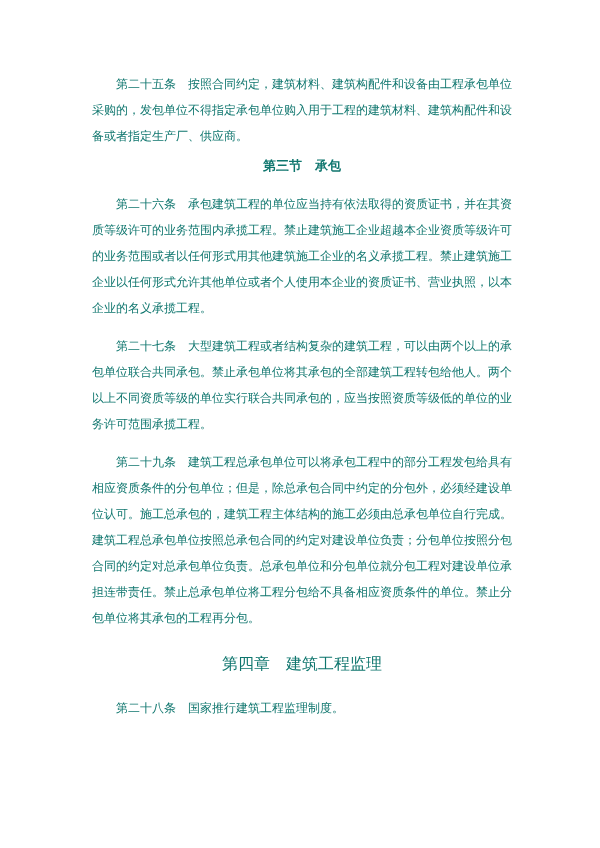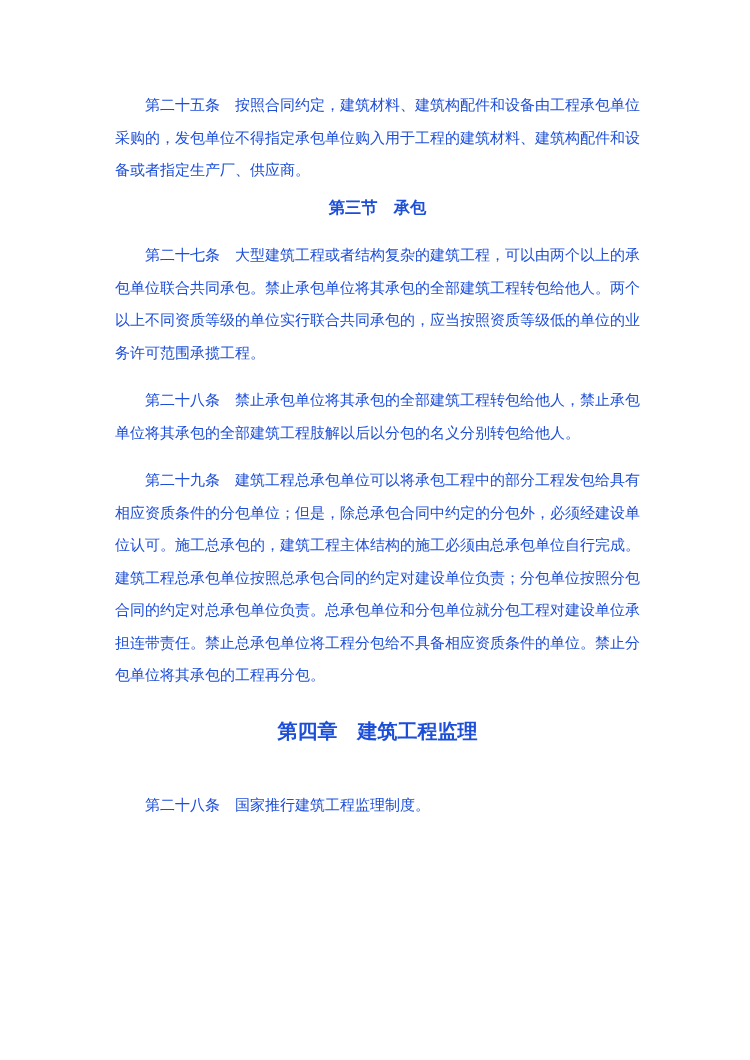--- a/index.html
+++ b/index.html
@@ -7,21 +7,21 @@
     padding: 0;
     background: #ffffff;
   }
   .page {
     position: relative;
     width: 600px;
     height: 848px;
     background: #ffffff;
     overflow: hidden;
     font-family: "Liberation Serif", "DejaVu Serif", serif;
-    color: #1d4ed8;
+    color: #0f766e;
   }
   .content {
     position: absolute;
     left: 92px;
     top: 71px;
     width: 420px;
   }
   .article {
     font-size: 12px;
     line-height: 26px;
@@ -36,42 +36,42 @@
   }
   .section-heading {
     font-size: 13px;
     font-weight: bold;
     line-height: 26px;
     text-align: center;
     margin: 0 0 12px 0;
   }
   .chapter-heading {
     font-size: 16px;
-    font-weight: bold;
+    font-weight: normal;
     line-height: 26px;
     text-align: center;
-    margin: 20px 0 32px 0;
+    margin: 20px 0 18px 0;
   }
   .article.last {
     margin-bottom: 0;
   }
 </style>
 </head>
 <body>
 
 <div class="page">
   <div class="content">
     <p class="article first">第二十五条　按照合同约定，建筑材料、建筑构配件和设备由工程承包单位采购的，发包单位不得指定承包单位购入用于工程的建筑材料、建筑构配件和设备或者指定生产厂、供应商。</p>
 
     <h3 class="section-heading">第三节　承包</h3>
 
+    <p class="article">第二十六条　承包建筑工程的单位应当持有依法取得的资质证书，并在其资质等级许可的业务范围内承揽工程。禁止建筑施工企业超越本企业资质等级许可的业务范围或者以任何形式用其他建筑施工企业的名义承揽工程。禁止建筑施工企业以任何形式允许其他单位或者个人使用本企业的资质证书、营业执照，以本企业的名义承揽工程。</p>
 
     <p class="article">第二十七条　大型建筑工程或者结构复杂的建筑工程，可以由两个以上的承包单位联合共同承包。禁止承包单位将其承包的全部建筑工程转包给他人。两个以上不同资质等级的单位实行联合共同承包的，应当按照资质等级低的单位的业务许可范围承揽工程。</p>
 
-    <p class="article">第二十八条　禁止承包单位将其承包的全部建筑工程转包给他人，禁止承包单位将其承包的全部建筑工程肢解以后以分包的名义分别转包给他人。</p>
 
     <p class="article">第二十九条　建筑工程总承包单位可以将承包工程中的部分工程发包给具有相应资质条件的分包单位；但是，除总承包合同中约定的分包外，必须经建设单位认可。施工总承包的，建筑工程主体结构的施工必须由总承包单位自行完成。建筑工程总承包单位按照总承包合同的约定对建设单位负责；分包单位按照分包合同的约定对总承包单位负责。总承包单位和分包单位就分包工程对建设单位承担连带责任。禁止总承包单位将工程分包给不具备相应资质条件的单位。禁止分包单位将其承包的工程再分包。</p>
 
     <h2 class="chapter-heading">第四章　建筑工程监理</h2>
 
     <p class="article last">第二十八条　国家推行建筑工程监理制度。</p>
   </div>
 </div>
 
 </body></html>

